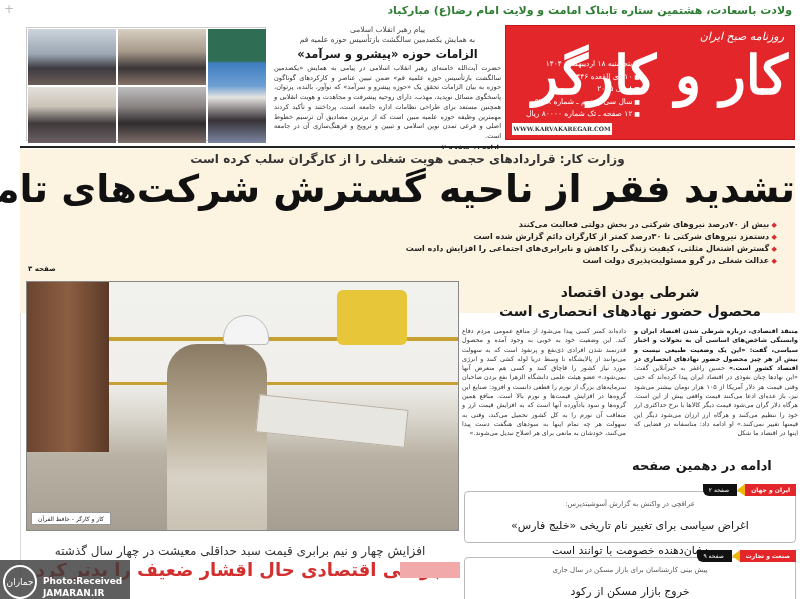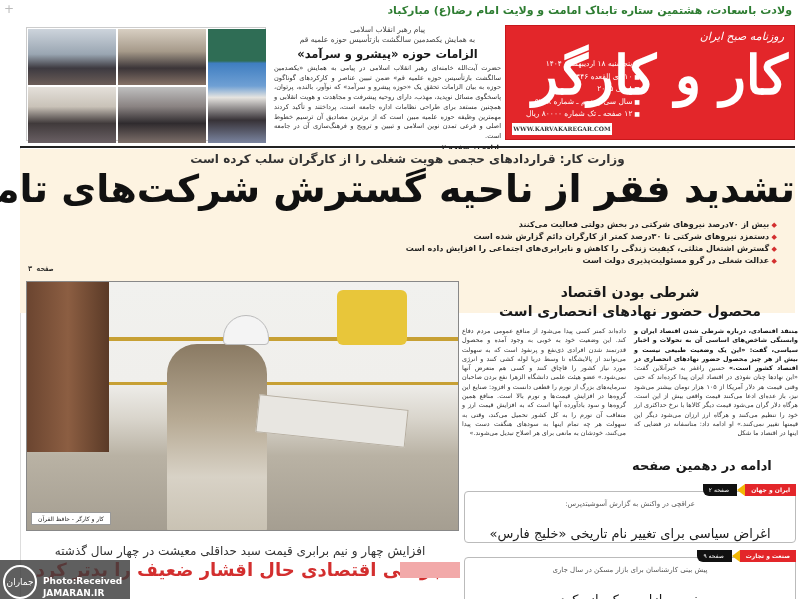--- a/index.html
+++ b/index.html
@@ -35,21 +35,21 @@
 
   .rule { position: absolute; left: 20px; top: 146px; width: 775px; height: 2px; background: #222; }
 
   
   .lead { position: absolute; left: 20px; top: 149px; width: 775px; height: 164px; background: #fdf3e1; direction: rtl; }
   .lead .kicker { text-align: center; font-size: 12px; font-weight: bold; color: #333; margin-top: 3px; }
   .lead .headline { text-align: center; font-size: 38px; font-weight: bold; color: #111; line-height: 46px; letter-spacing: -1px; white-space: nowrap; }
   .lead .bullets { position: absolute; right: 18px; top: 70px; }
   .lead .bullets div { font-size: 8px; font-weight: bold; color: #222; line-height: 12px; white-space: nowrap; }
   .lead .bullets div::before { content: "◆ "; color: #d32f2f; font-size: 7px; }
-  .lead .page { position: absolute; left: 8px; top: 116px; font-size: 7px; font-weight: bold; font-family: Liberation Mono, monospace; }
+  .lead .page { position: absolute; left: 8px; top: 116px; font-size: 7px; font-weight: bold; }
 
   
   .photo { position: absolute; left: 26px; top: 281px; width: 433px; height: 250px; border: 1px solid #888; overflow: hidden;
     background: linear-gradient(180deg,#f1f1ee 0%,#f0efec 40%,#d9d5cc 55%,#b9b2a4 70%,#a59e91 100%); }
   .photo .derrick { position: absolute; left: 0; top: 0; width: 82px; height: 170px; background: linear-gradient(90deg,#6b4530,#8c5e42 50%,#5a3a27); }
   .photo .rail1 { position: absolute; left: 82px; top: 55px; width: 350px; height: 4px; background: #c7a034; }
   .photo .rail2 { position: absolute; left: 82px; top: 100px; width: 350px; height: 3px; background: #c7a034; }
   .photo .yellowblock { position: absolute; left: 310px; top: 8px; width: 70px; height: 55px; background: #e8c63a; border-radius: 6px; }
   .photo .helmet { position: absolute; left: 196px; top: 33px; width: 46px; height: 30px; background: #f4f4f4; border-radius: 23px 23px 4px 4px; border: 1px solid #bbb; }
   .photo .worker { position: absolute; left: 140px; top: 62px; width: 100px; height: 190px; background: linear-gradient(180deg,#8a7a63 0%,#b7aa94 40%,#d8d2c6 70%,#c8c1b2 100%); border-radius: 30px 30px 6px 6px; }
@@ -65,21 +65,21 @@
   .art .col b { color: #111; }
   .art .cont { font-size: 13px; font-weight: bold; margin-top: 19px; text-align: left; padding-left: 170px; }
 
   
   .box { position: absolute; left: 464px; width: 332px; border: 1px solid #bbb; border-radius: 4px; direction: rtl; text-align: center; background: #fff; }
   .box .tag { position: absolute; right: -1px; top: -8px; height: 12px; display: flex; direction: rtl; }
   .box .tag .sec { background: #e3262a; color: #fff; font-size: 6px; font-weight: bold; padding: 0 6px; line-height: 12px; }
   .box .tag .chev { width: 0; height: 0; border-top: 6px solid transparent; border-bottom: 6px solid transparent; border-right: 8px solid #f2b705; }
   .box .tag .pg { background: #111; color: #fff; font-size: 6px; padding: 0 8px 0 6px; line-height: 12px; border-radius: 0 0 0 6px; }
   .box .kick { font-size: 7px; color: #555; margin-top: 8px; }
-  .box .t { font-size: 13px; line-height: 15px; margin-top: 18px; }
+  .box .t { font-size: 11px; line-height: 15px; margin-top: 10px; }
 
   
   .bottom { position: absolute; left: 20px; top: 544px; width: 440px; direction: rtl; text-align: center; }
   .bottom .kick { font-size: 12px; color: #333; text-align: center; }
   .bottom .title { font-size: 18px; font-weight: bold; color: #d32f2f; line-height: 24px; white-space: nowrap; }
   .bottom .pinkbar { position: absolute; right: 0; top: 18px; width: 60px; height: 16px; background: #f2a9a9; }
 
   .watermark { position: absolute; left: 0; top: 560px; width: 130px; height: 39px; background: rgba(60,60,60,0.82); display: flex; align-items: flex-end; }
   .watermark .circle { width: 34px; height: 34px; border-radius: 50%; border: 2px solid #fff; margin-left: 3px; color: #fff; font-size: 9px; display: flex; align-items: center; justify-content: center; }
   .watermark .txt { margin-left: 6px; color: #fff; font-size: 9px; font-weight: bold; line-height: 12px; }

